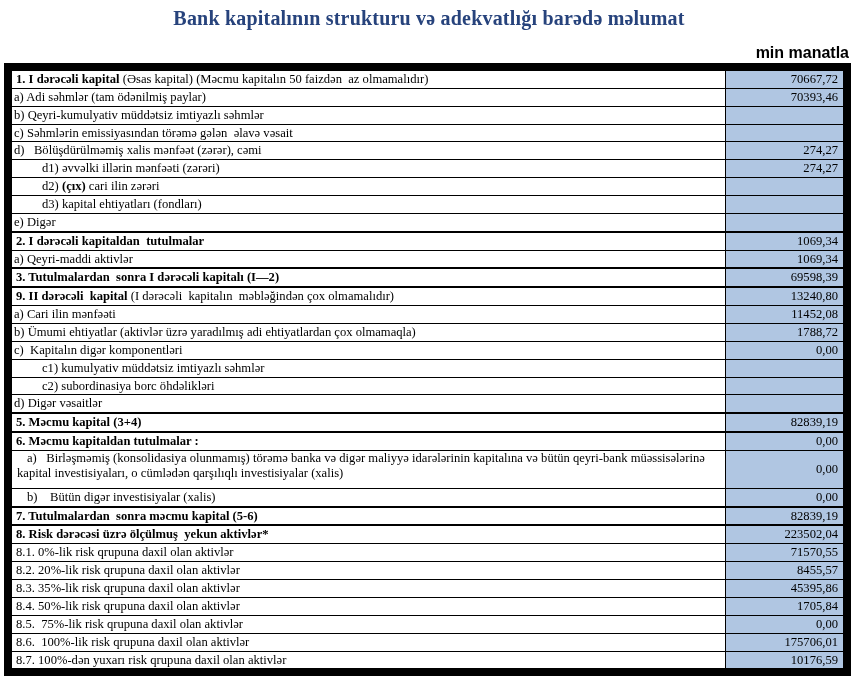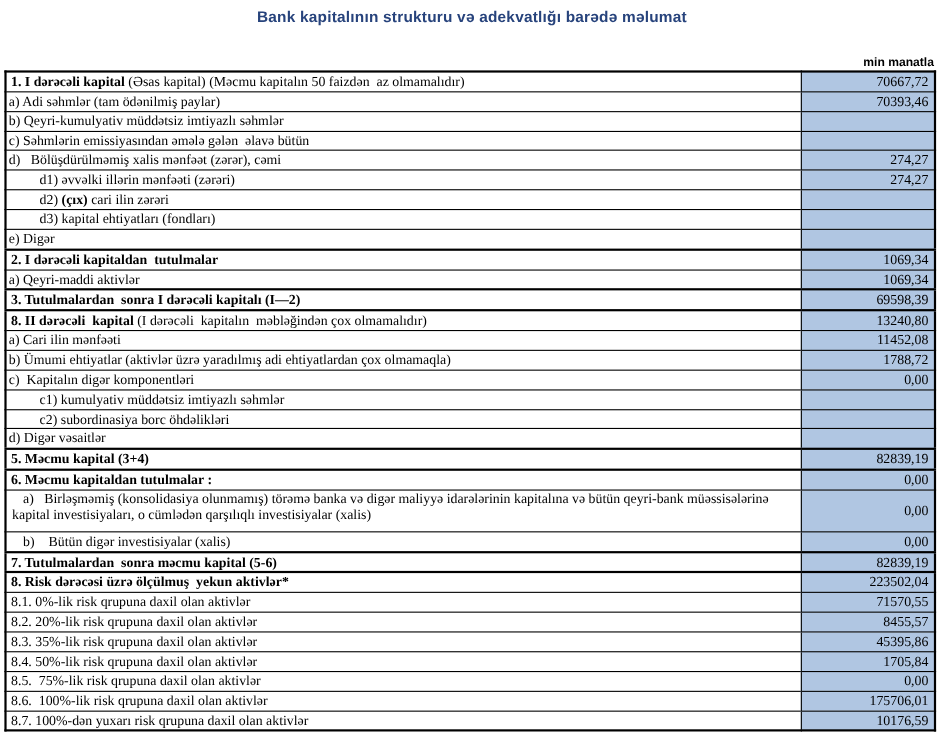--- a/index.html
+++ b/index.html
@@ -8,43 +8,43 @@
     position: relative;
     width: 858px;
     height: 687px;
     background: #ffffff;
     overflow: hidden;
     font-family: "Liberation Serif", serif;
   }
   .title {
     margin-top: 7px;
     text-align: center;
-    font-family: Liberation Sans, sans-serif;
-    font-size: 14px;
+    font-family: Liberation Serif, serif;
+    font-size: 20px;
     font-weight: bold;
     color: var(--title-color, #27437c);
     letter-spacing: 0.2px;
   }
   .unit-row {
     width: 847px;
-    margin: 28px 0 1px 4px;
+    margin: 14px 0 1px 4px;
     text-align: right;
     font-family: "Liberation Sans", sans-serif;
-    font-size: 11px;
+    font-size: 16px;
     font-weight: bold;
     color: #000;
     padding-right: 2px;
   }
   table.capital {
     margin-left: 4px;
     width: 847px;
     border-collapse: collapse;
     table-layout: fixed;
   }
-  table.capital { border: 2px solid #000000; }
+  table.capital { border: 8px solid #000000; }
   table.capital td {
     border-top: 1px solid #000;
     vertical-align: middle;
     font-size: 12.6px;
     line-height: 1.18;
     color: #000;
   }
   table.capital tr.section td { border-top: 2px solid #000; }
   table.capital tr:first-child td { border-top: none; }
   td.label {
@@ -82,21 +82,21 @@
         </tr>
         <tr>
           <td class="label ind1"><span>a) Adi səhmlər (tam ödənilmiş paylar)</span></td>
           <td class="value">70393,46</td>
         </tr>
         <tr>
           <td class="label ind1"><span>b) Qeyri-kumulyativ müddətsiz imtiyazlı səhmlər</span></td>
           <td class="value"></td>
         </tr>
         <tr>
-          <td class="label ind1"><span>c) Səhmlərin emissiyasından əmələ gələn  əlavə bütün</span></td>
+          <td class="label ind1"><span>c) Səhmlərin emissiyasından törəmə gələn  əlavə vəsait</span></td>
           <td class="value"></td>
         </tr>
         <tr>
           <td class="label ind1"><span>d)   Bölüşdürülməmiş xalis mənfəət (zərər), cəmi</span></td>
           <td class="value">274,27</td>
         </tr>
         <tr>
           <td class="label ind2"><span>d1) əvvəlki illərin mənfəəti (zərəri)</span></td>
           <td class="value">274,27</td>
         </tr>
@@ -118,21 +118,21 @@
         </tr>
         <tr>
           <td class="label ind1"><span>a) Qeyri-maddi aktivlər</span></td>
           <td class="value">1069,34</td>
         </tr>
         <tr class="section">
           <td class="label ind0"><span class="b">3. Tutulmalardan  sonra I dərəcəli kapitalı (I—2)</span></td>
           <td class="value">69598,39</td>
         </tr>
         <tr class="section">
-          <td class="label ind0"><span class="b">8. II dərəcəli  kapital</span><span> (I dərəcəli  kapitalın  məbləğindən çox olmamalıdır)</span></td>
+          <td class="label ind0"><span class="b">9. II dərəcəli  kapital</span><span> (I dərəcəli  kapitalın  məbləğindən çox olmamalıdır)</span></td>
           <td class="value">13240,80</td>
         </tr>
         <tr>
           <td class="label ind1"><span>a) Cari ilin mənfəəti</span></td>
           <td class="value">11452,08</td>
         </tr>
         <tr>
           <td class="label ind1"><span>b) Ümumi ehtiyatlar (aktivlər üzrə yaradılmış adi ehtiyatlardan çox olmamaqla)</span></td>
           <td class="value">1788,72</td>
         </tr>

